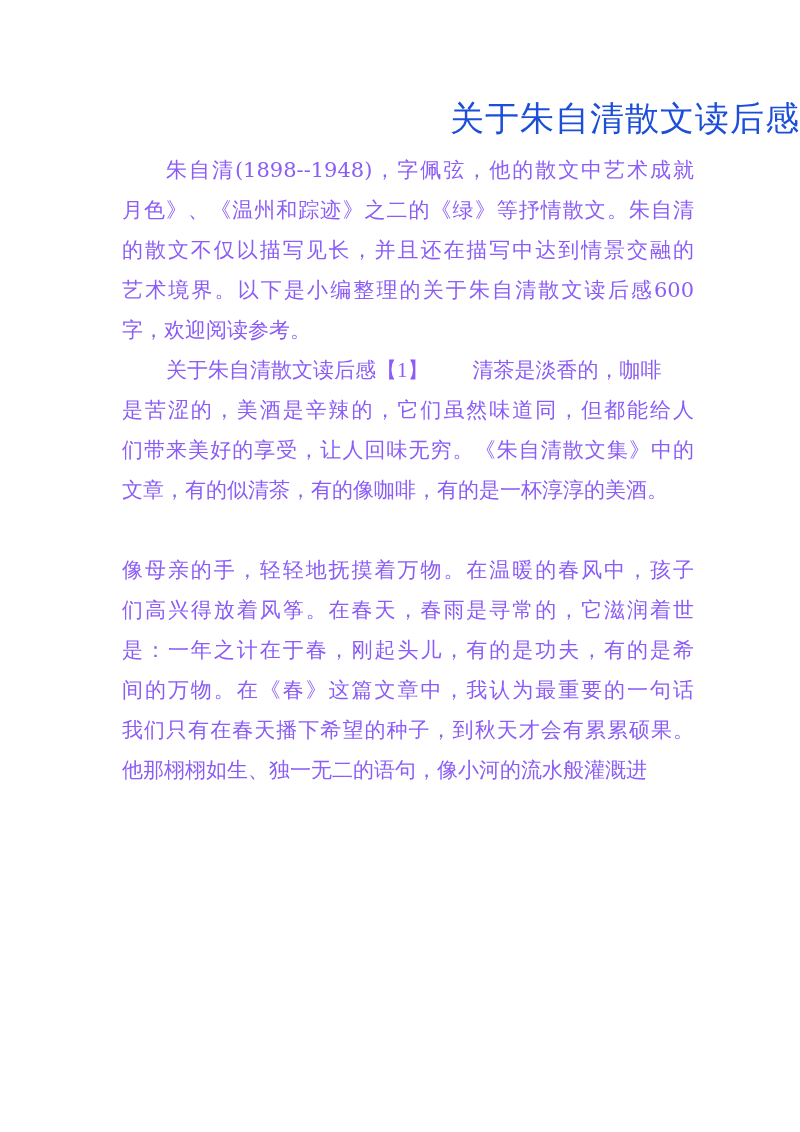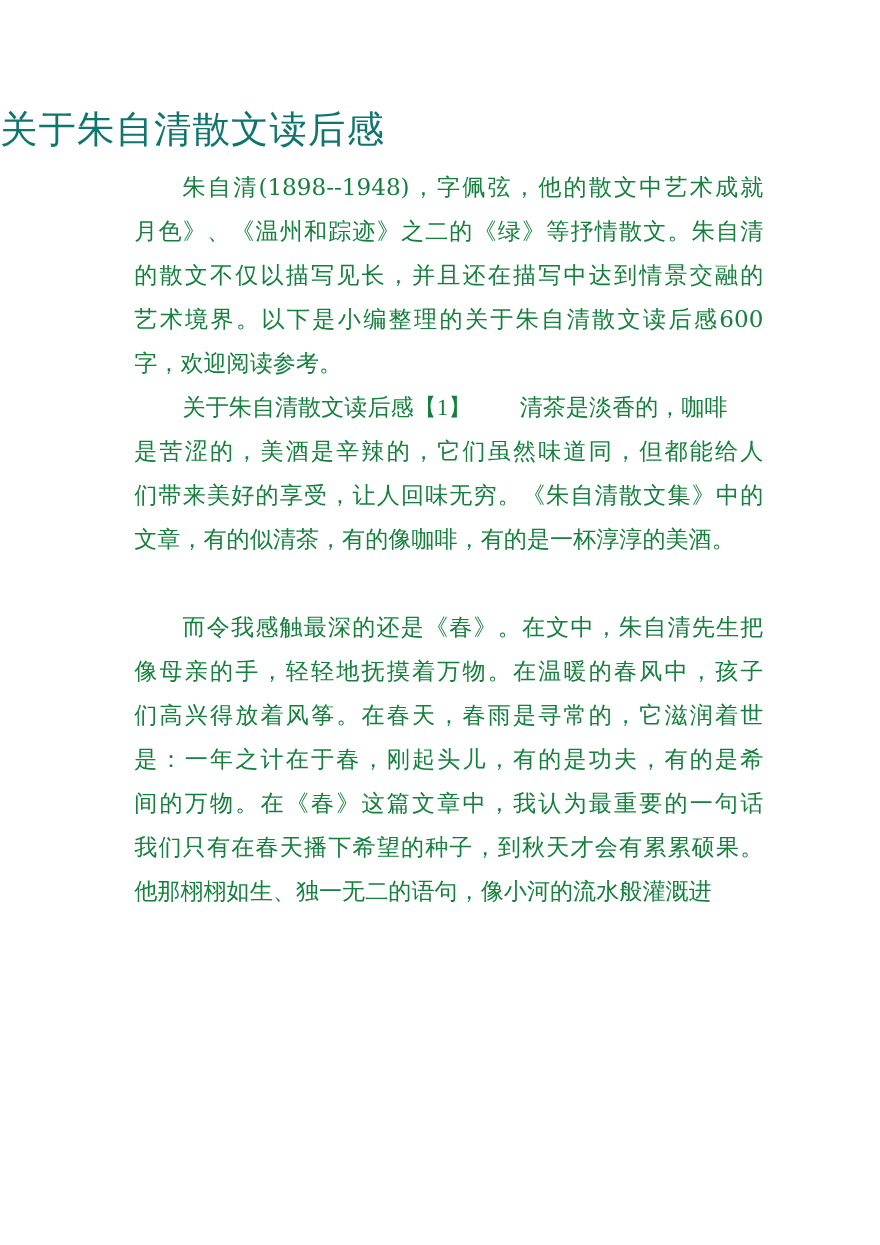--- a/index.html
+++ b/index.html
@@ -21,37 +21,37 @@
       top: 0;
       width: 800px;
       height: 1132px;
       background: #ffffff;
     }
     .title {
       position: absolute;
       top: 96px;
       left: 0;
       width: 800px;
-      text-align: left;
+      text-align: right;
       font-family: "DejaVu Sans", "Liberation Sans", sans-serif;
       font-size: 34px;
       line-height: 44px;
       font-weight: normal;
-      color: #0f766e;
+      color: #1d4ed8;
       margin: 0;
       letter-spacing: 1px;
     }
     .body-text {
       position: absolute;
       left: 122px;
       top: 150px;
       width: 572px;
       font-size: 21px;
       line-height: 40px;
-      color: #15803d;
+      color: #8b5cf6;
     }
     .line {
       display: block;
       height: 40px;
       white-space: nowrap;
       text-align: justify;
       text-align-last: justify;
     }
     .line.last {
       text-align-last: left;
@@ -89,21 +89,20 @@
     <div>
       <span class="line indent last"><span>关于朱自清散文读后感【1】</span><span class="gap"></span><span>清茶是淡香的，咖啡</span></span>
       <span class="line">是苦涩的，美酒是辛辣的，它们虽然味道同，但都能给人</span>
       <span class="line">们带来美好的享受，让人回味无穷。《朱自清散文集》中的</span>
       <span class="line last">文章，有的似清茶，有的像咖啡，有的是一杯淳淳的美酒。</span>
     </div>
 
     <span class="blank"></span>
 
     <div>
-      <span class="line indent">而令我感触最深的还是《春》。在文中，朱自清先生把</span>
       <span class="line">像母亲的手，轻轻地抚摸着万物。在温暖的春风中，孩子</span>
       <span class="line">们高兴得放着风筝。在春天，春雨是寻常的，它滋润着世</span>
       <span class="line">是：一年之计在于春，刚起头儿，有的是功夫，有的是希</span>
       <span class="line">间的万物。在《春》这篇文章中，我认为最重要的一句话</span>
       <span class="line">我们只有在春天播下希望的种子，到秋天才会有累累硕果。</span>
       <span class="line last">他那栩栩如生、独一无二的语句，像小河的流水般灌溉进</span>
     </div>
 
   </div>
 </div>

